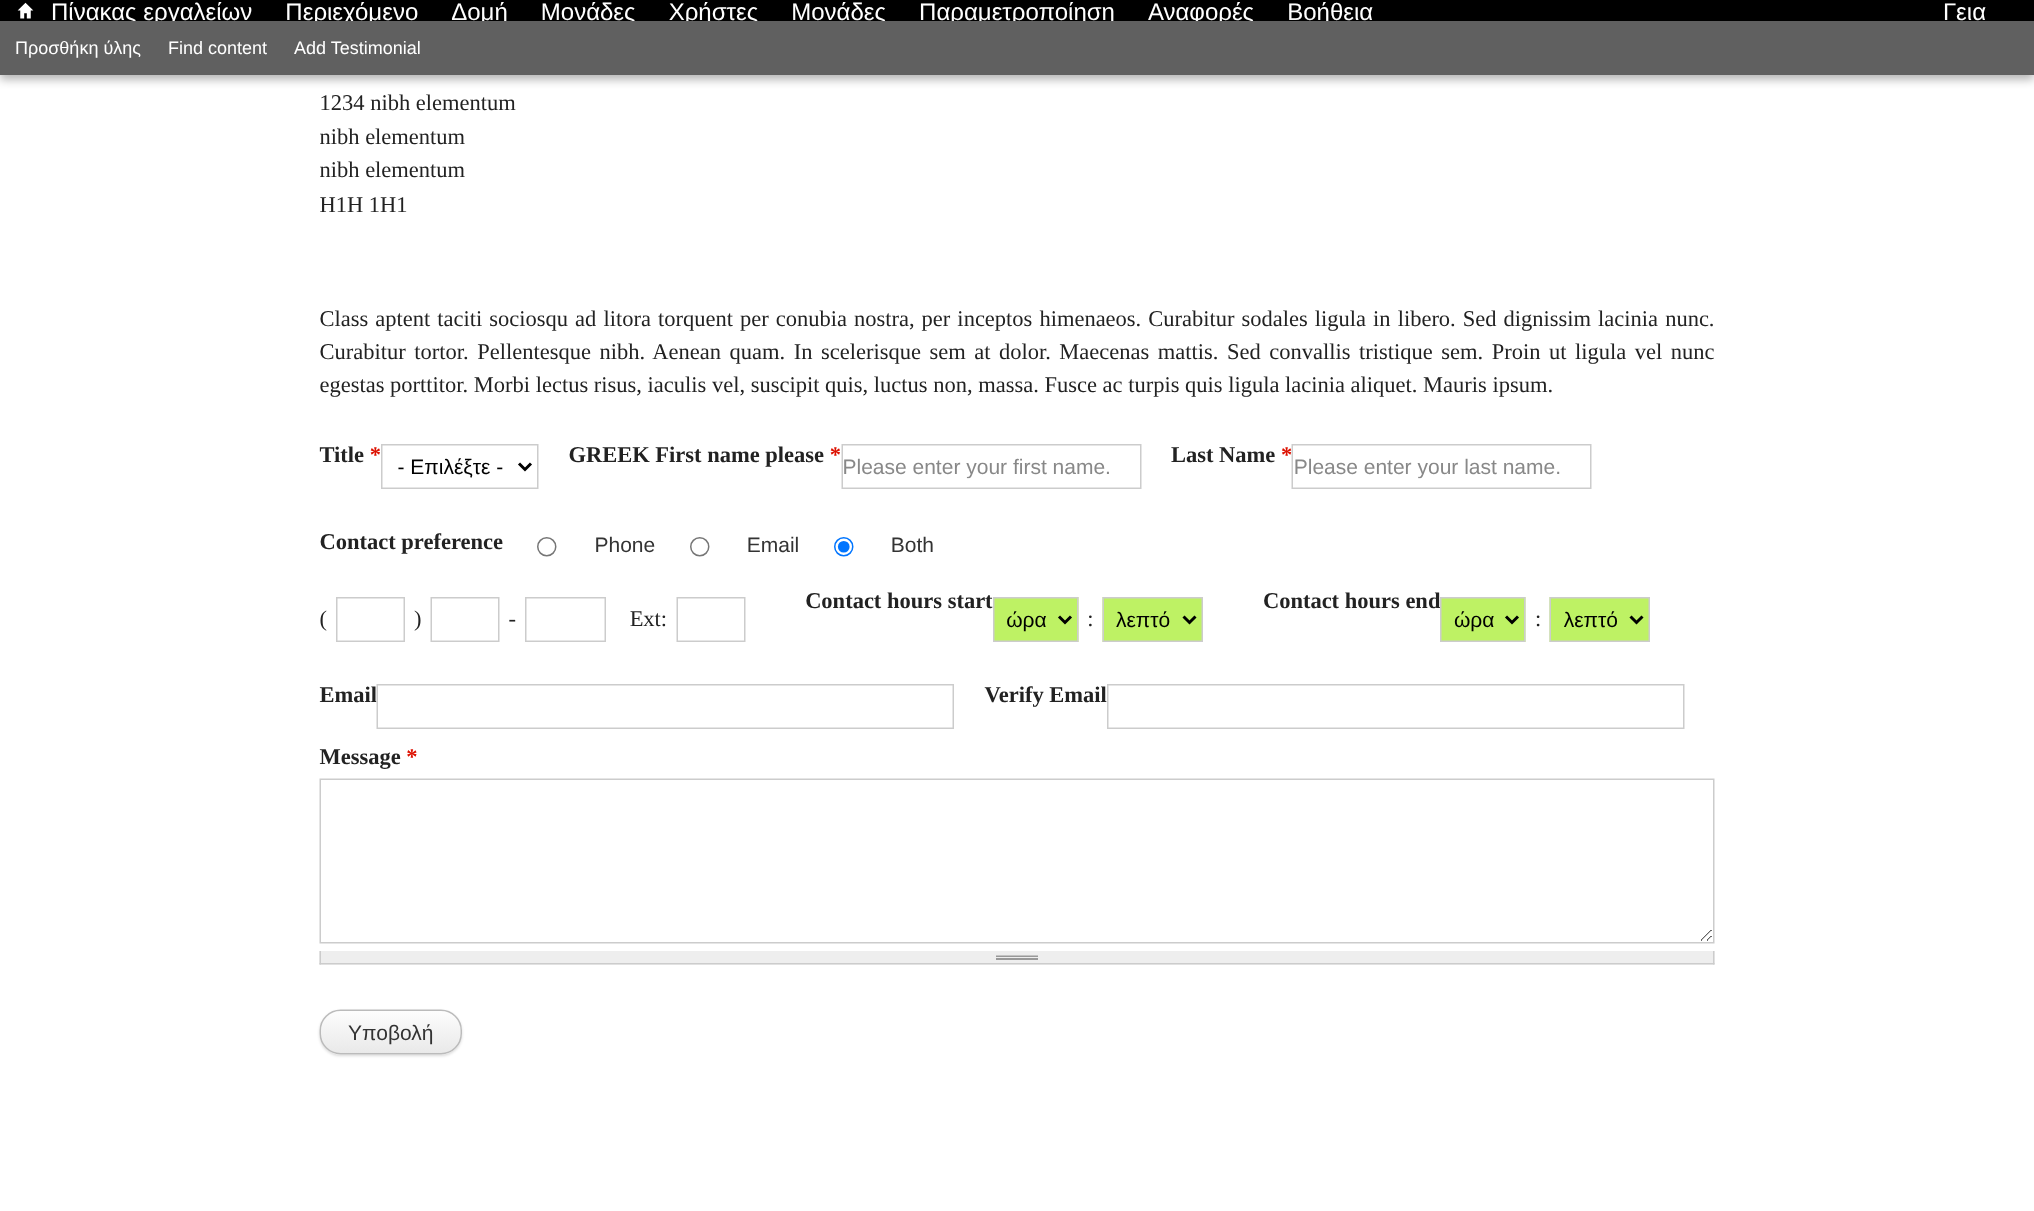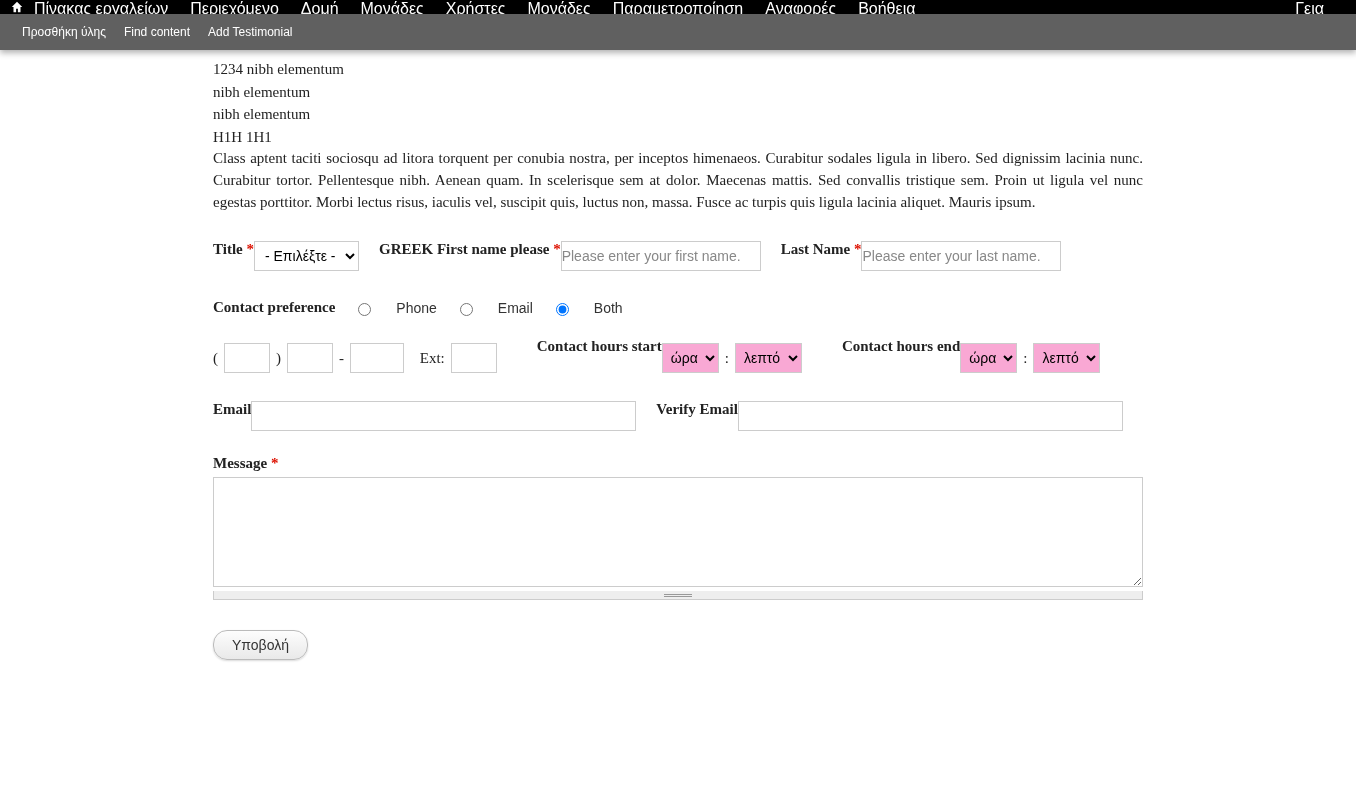--- a/index.html
+++ b/index.html
@@ -29,41 +29,42 @@
     margin-right: 22px;
     cursor: pointer;
     white-space: nowrap;
   }
   .topbar .spacer { flex: 1; }
   .subbar {
     background: #606060;
     color: #fff;
     display: flex;
     align-items: center;
-    padding: 0 22px;
+    padding: 0 10px;
     height: 36px;
     font-family: "Lucida Grande", Arial, sans-serif;
     font-size: 12px;
     box-shadow: 0 3px 6px rgba(0,0,0,0.3);
     position: relative;
   }
   .subbar .menu-item {
     margin-right: 18px;
     cursor: pointer;
     white-space: nowrap;
   }
   .content {
     width: 930px;
     margin: 0 auto;
     padding: 8px 0 40px 0;
     font-family: Georgia, serif;
     color: #222;
   }
   .prelines { line-height: 1.5; }
   .intro {
+    margin-top: 55px;
     line-height: 1.45;
     text-align: justify;
   }
   .form-row {
     display: flex;
     gap: 20px;
     margin-top: 28px;
     flex-wrap: wrap;
   }
   .field-group { display: flex; flex-direction: row; }
@@ -127,30 +128,30 @@
     text-align: left;
     padding: 3px 5px;
   }
   .phone-inputs .wider { width: 54px; }
   .hours-select select {
     font-family: Arial, sans-serif;
     font-size: 14px;
     padding: 3px 4px;
     border: 1px solid #ccc;
     height: 30px;
-    background:#f9a8d4;
+    background:#bef264;
   }
   .hours-row { display: flex; align-items: center; gap: 6px; margin-top:5px; }
   .email-row {
     margin-top: 28px;
     display: flex;
     gap: 20px;
   }
   .email-row input.text-input { width: 385px; }
-  .message-block { margin-top: 24px; }
+  .message-block { margin-top: 11px; }
   textarea.msg {
     width: 100%;
     height: 110px;
     border: 1px solid #ccc;
     font-family: Arial, sans-serif;
     font-size: 14px;
     padding: 6px;
     resize: both;
   }
   .grippie {

